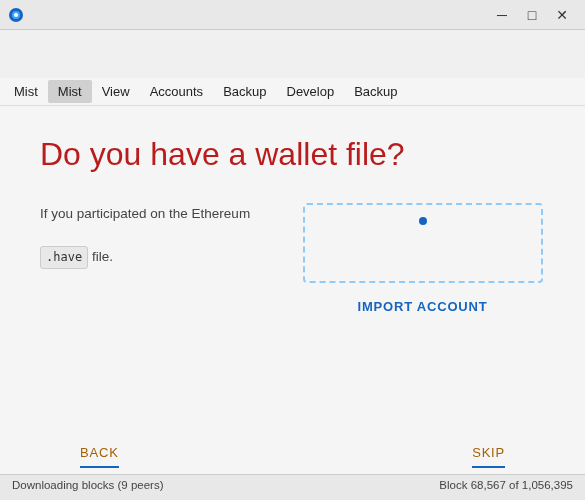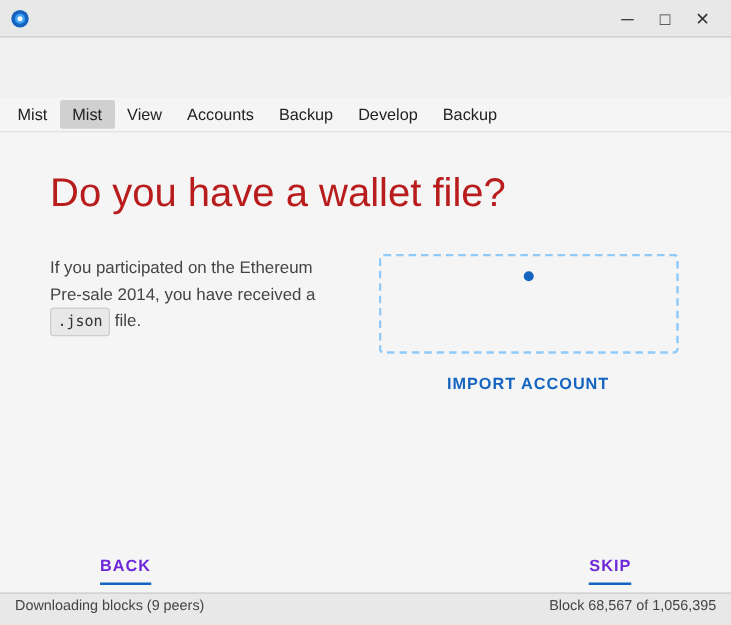--- a/index.html
+++ b/index.html
@@ -156,23 +156,23 @@
     .bottom-nav {
       display: flex;
       justify-content: space-between;
       align-items: center;
       padding: 16px 40px 10px 40px;
       margin-top: auto;
     }
     .nav-btn {
       background: transparent;
       border: none;
-      color: #6d28d9;
+      color: #a16207;
       font-size: 13px;
-      font-weight: 700;
+      font-weight: 400;
       letter-spacing: 0.8px;
       cursor: pointer;
       text-transform: uppercase;
       padding: 4px 0;
       position: relative;
     }
     .nav-btn::after {
       content: '';
       display: block;
       height: 2px;
@@ -226,22 +226,22 @@
   <div class="menu-item">Develop</div>
   <div class="menu-item">Backup</div>
 </div>
 
 <div class="main-content">
   <h1 class="page-title">Do you have a wallet file?</h1>
 
   <div class="content-row">
     <div class="description">
       <span>If you participated on the Ethereum</span><br>
-      <span>Pre-sale 2014, you have received a</span><br>
-      <span class="json-tag">.json</span><span> file.</span>
+      <br>
+      <span class="json-tag">.have</span><span> file.</span>
     </div>
 
     <div class="upload-area">
       <div class="drop-zone">
         <div class="drop-dot"></div>
       </div>
       <button class="import-btn">IMPORT ACCOUNT</button>
     </div>
   </div>
 

